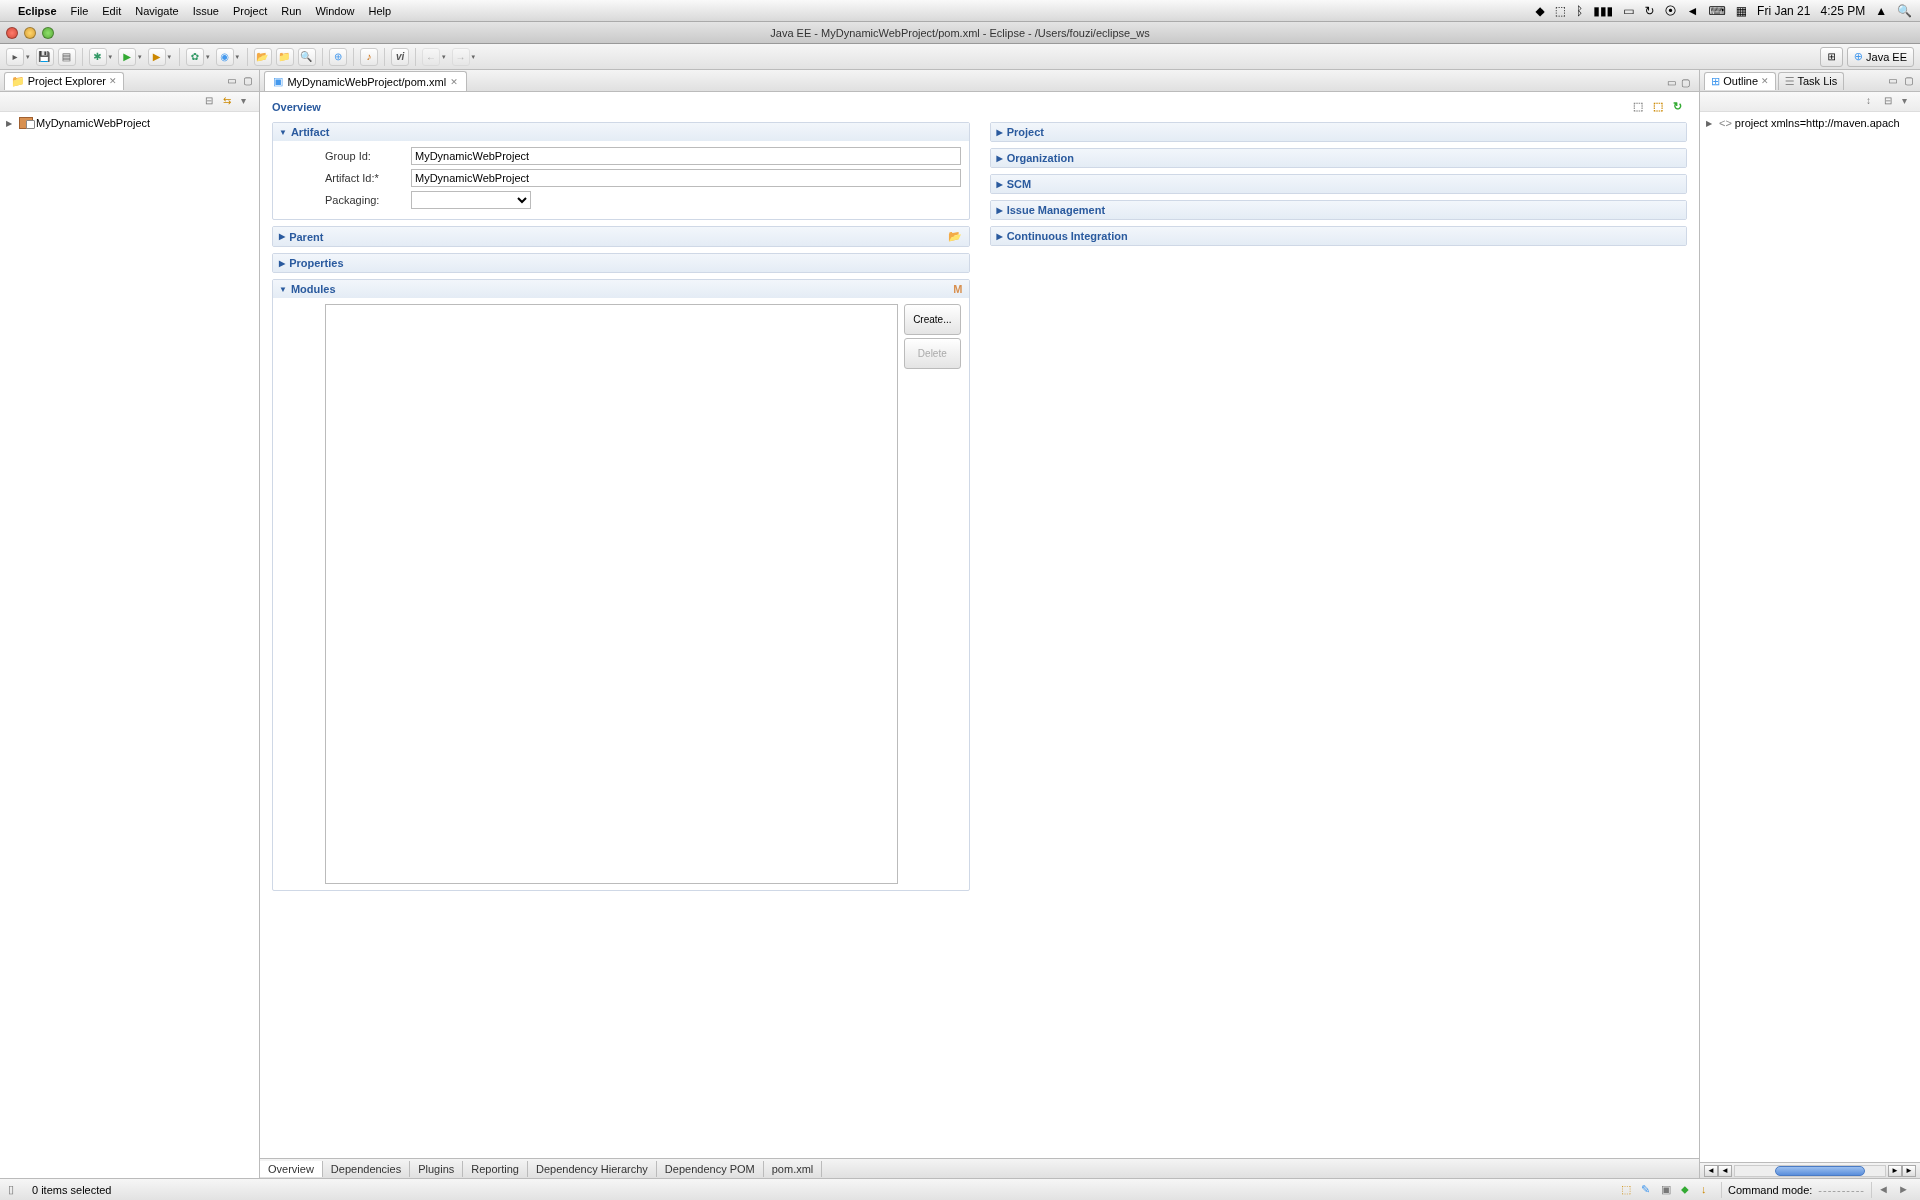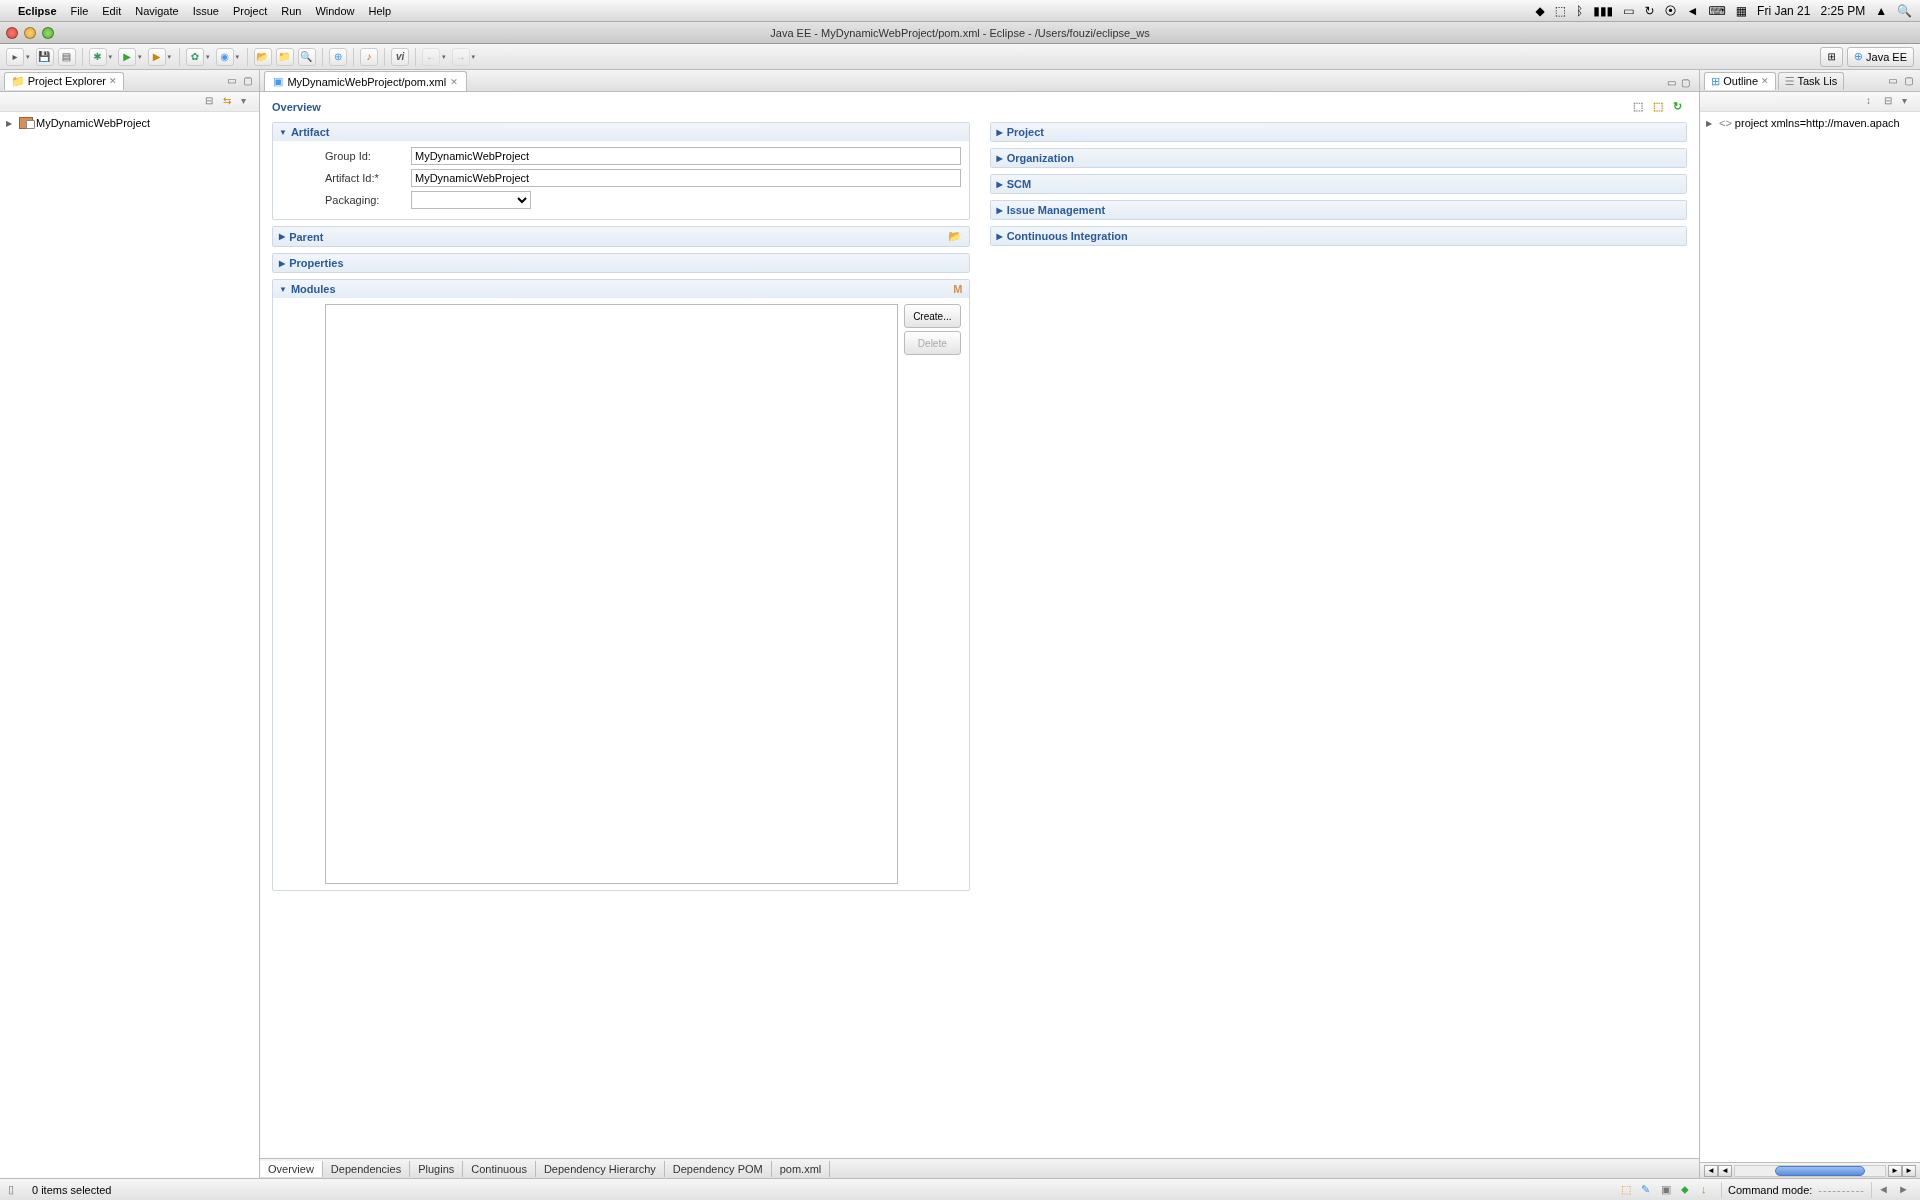--- a/index.html
+++ b/index.html
@@ -68,21 +68,21 @@
 .section-header .sicon-right { margin-left:auto; font-size:11px; color:#d89050; }
 .section-body { padding:6px 8px;margin-left:44px; }
 .form-row { display:flex; align-items:center; margin-bottom:4px; gap:6px; }
 .form-row label { width:80px; color:#333; }
 .form-row input, .form-row select { flex:1; height:18px; border:1px solid #bbb; padding:0 3px; font-size:11px; background:#fff; }
 .form-row select { width:120px; flex:none; }
 
 .modules-body { display:flex; gap:6px; }
 .modules-list { flex:1; height:580px; border:1px solid #bbb; background:#fff; }
 .modules-btns { display:flex; flex-direction:column; gap:3px; }
-.modules-btns button { height:24px; padding:0 8px; border:1px solid #bbb; border-radius:3px; background:linear-gradient(#fff,#e4e4e4); font-size:10px; cursor:pointer; }
+.modules-btns button { height:31px; padding:0 8px; border:1px solid #bbb; border-radius:3px; background:linear-gradient(#fff,#e4e4e4); font-size:10px; cursor:pointer; }
 .modules-btns button:disabled { color:#aaa; }
 
 
 .editor-bottom-tabs { height:20px; background:linear-gradient(#f4f4f4,#e0e0e0); border-top:1px solid #bbb; display:flex; align-items:center; }
 .ebtab { padding:2px 8px; border-right:1px solid #bbb; cursor:pointer; color:#333; }
 .ebtab.active { background:#fff; }
 
 
 .right-pane { width:220px; background:#fff; display:flex; flex-direction:column; }
 .right-pane .mini-toolbar { justify-content:flex-end; }
@@ -128,21 +128,21 @@
     <span>⬚</span>
     <span>ᛒ</span>
     <span>▮▮▮</span>
     <span>▭</span>
     <span>↻</span>
     <span>⦿</span>
     <span>◄</span>
     <span>⌨</span>
     <span>▦</span>
     <span>Fri Jan 21</span>
-    <span>2:25 PM</span>
+    <span>4:25 PM</span>
     <span>▲</span>
     <span>🔍</span>
   </div>
 </div>
 
 <div class="win-titlebar">
   <div class="traffic">
     <div class="tl-red"></div>
     <div class="tl-yel"></div>
     <div class="tl-grn"></div>
@@ -327,21 +327,21 @@
             </div>
           </div>
         </div>
       </div>
     </div>
 
     <div class="editor-bottom-tabs">
       <div class="ebtab active">Overview</div>
       <div class="ebtab">Dependencies</div>
       <div class="ebtab">Plugins</div>
-      <div class="ebtab">Continuous</div>
+      <div class="ebtab">Reporting</div>
       <div class="ebtab">Dependency Hierarchy</div>
       <div class="ebtab">Dependency POM</div>
       <div class="ebtab">pom.xml</div>
     </div>
   </div>
 
   <div class="right-pane">
     <div class="view-header">
       <div class="view-tab">
         <span style="color:#49e;">⊞</span>

